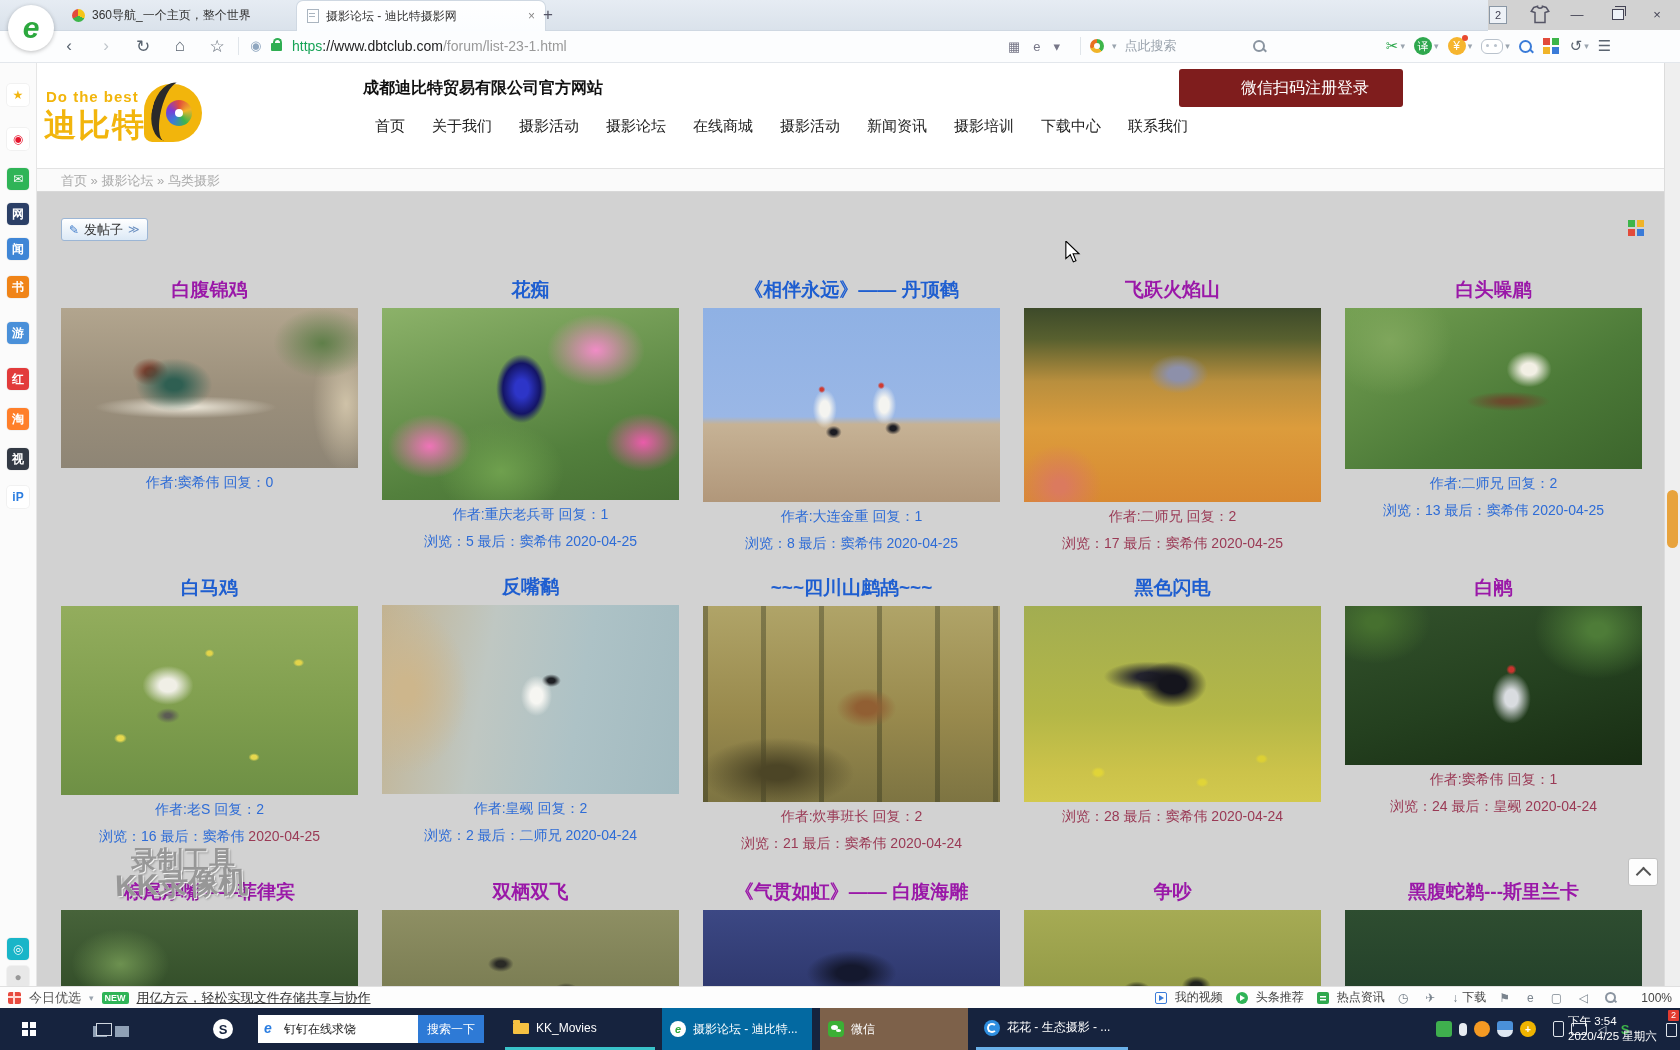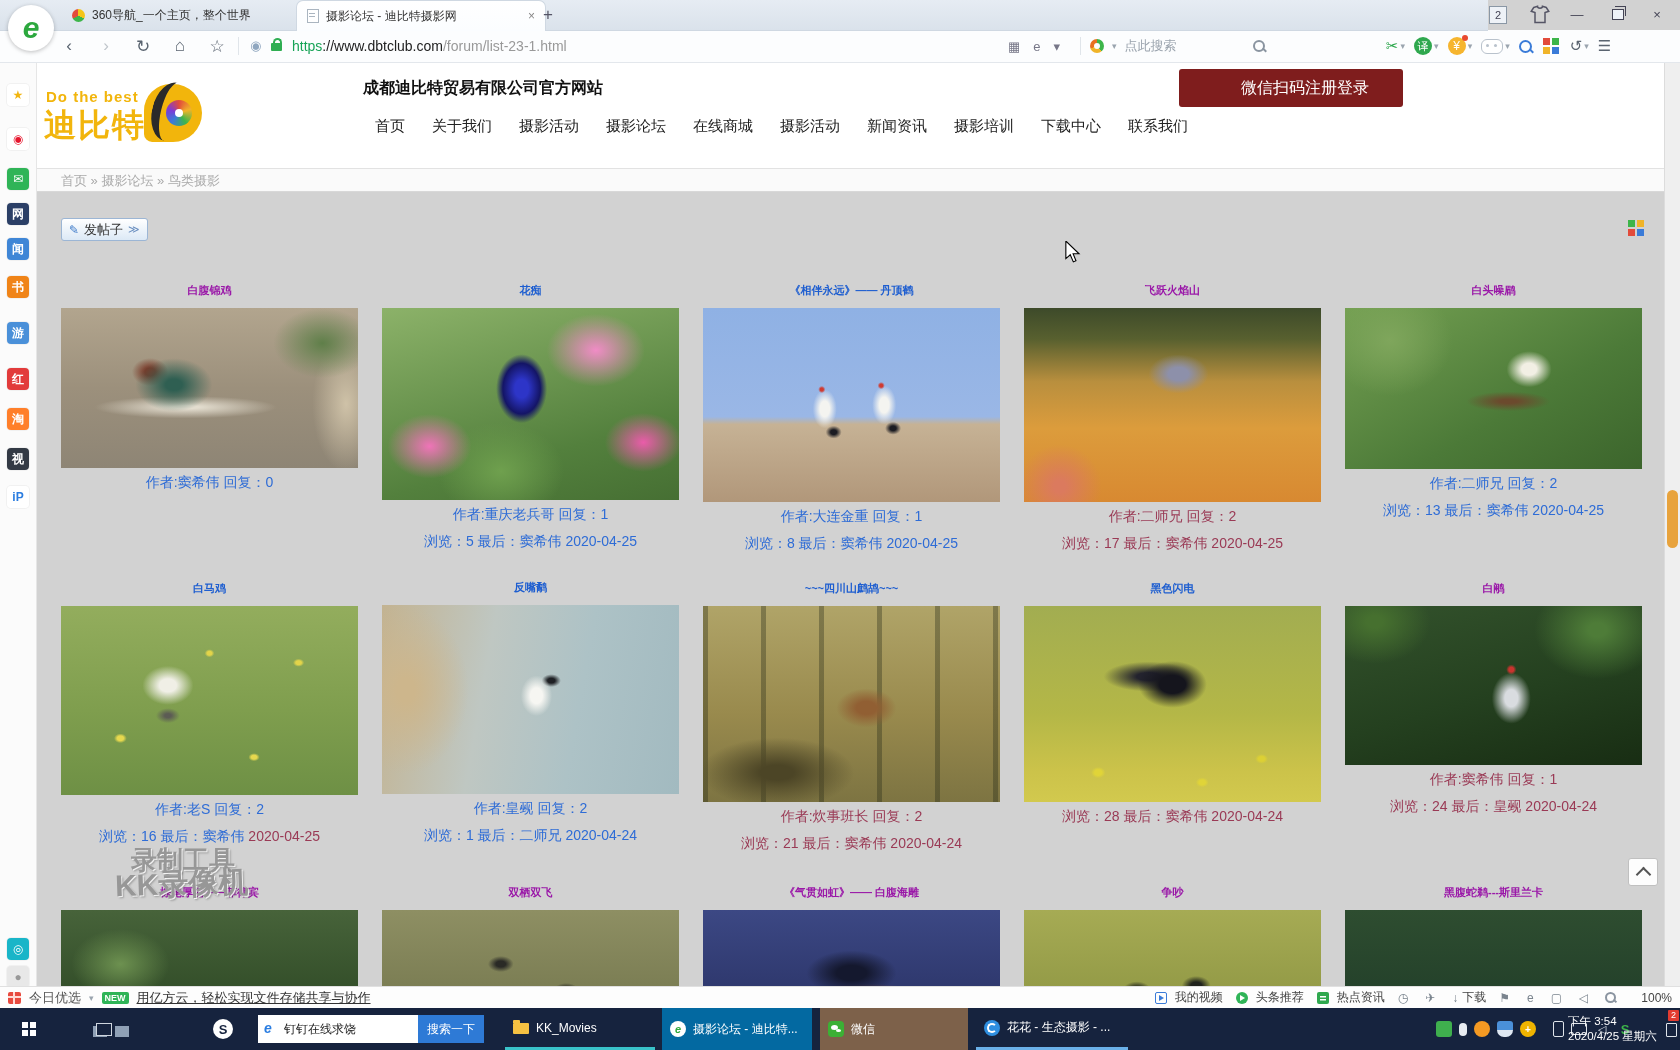--- a/index.html
+++ b/index.html
@@ -81,21 +81,21 @@
   #breadbar{position:absolute;left:36px;top:168px;width:1628px;height:24px;background:#fafafa;border-top:1px solid #e2e2e2;border-bottom:1px solid #d8d8d8;box-sizing:border-box;}
   #breadcrumb{position:absolute;left:25px;top:3px;font-size:13px;color:#aaa;}
 
   #grid{position:absolute;left:36px;top:192px;width:1628px;height:794px;overflow:hidden;}
   #postbtn{position:absolute;left:25px;top:26px;height:21px;display:flex;align-items:center;gap:5px;padding:0 7px;background:linear-gradient(#ffffff,#dce9f6);border:1px solid #9cb6d5;border-radius:3px;font-size:13px;color:#333;}
   #postbtn .pi{color:#3a78c8;font-size:12px;}
   #postbtn .pa{color:#6a8fc0;font-size:11px;}
   #cornerico{position:absolute;left:1592px;top:28px;width:7px;height:7px;background:#3db54a;box-shadow:9px 0 0 #f0b429,0 9px 0 #e24b3b,9px 9px 0 #3a7bd8;}
 
   .card{position:absolute;width:297px;text-align:center;}
-  .card-title{font-size:11px;font-weight:bold;height:22px;line-height:20px;margin-bottom:6px;white-space:nowrap;overflow:hidden;}
+  .card-title{font-size:19px;font-weight:bold;height:22px;line-height:20px;margin-bottom:6px;white-space:nowrap;overflow:hidden;}
   .t-blue{color:#1e5ed0;} .t-purple{color:#9a18a8;}
   .photo{width:297px;background:#888;}
   .meta{font-size:14px;line-height:25px;margin-top:2px;white-space:nowrap;}
   .meta:first-of-type{margin-top:9px;}
   .m-blue{color:#2e6cd6;} .m-maroon{color:#9a3a55;} .d-maroon{color:#9a3a55;}
 
   .p1{background:radial-gradient(70px 50px at 88% 22%,#5f7f49 0%,rgba(95,127,73,0) 70%),radial-gradient(45px 90px at 96% 60%,#cfc2a8 0%,rgba(207,194,168,0) 75%),radial-gradient(55px 38px at 38% 48%,#2f5f52 15%,rgba(47,95,82,0) 70%),radial-gradient(26px 20px at 30% 40%,#7a3b2a 20%,rgba(122,59,42,0) 70%),radial-gradient(130px 16px at 42% 62%,#e3ddcf 10%,rgba(227,221,207,0) 70%),linear-gradient(180deg,#b2a58e 0%,#9c907c 50%,#8e8575 100%);}
   .p2{background:radial-gradient(60px 46px at 16% 72%,#ef74b8 0%,rgba(239,116,184,0) 70%),radial-gradient(70px 52px at 72% 22%,#f08cc6 0%,rgba(240,140,198,0) 70%),radial-gradient(55px 42px at 88% 70%,#ea5caa 0%,rgba(234,92,170,0) 70%),radial-gradient(34px 46px at 47% 42%,#2d35c8 20%,#141566 55%,rgba(20,21,102,0) 75%),radial-gradient(90px 70px at 40% 85%,#6fa04e 0%,rgba(111,160,78,0) 70%),linear-gradient(165deg,#8cb269 0%,#53803d 70%,#466f33 100%);}
   .p3{background:radial-gradient(4px 4px at 40% 42%,#d03a30 40%,rgba(208,58,48,0) 90%),radial-gradient(4px 4px at 60% 40%,#d03a30 40%,rgba(208,58,48,0) 90%),radial-gradient(16px 26px at 41% 52%,#f4f4f0 30%,rgba(244,244,240,0) 75%),radial-gradient(16px 26px at 61% 50%,#f4f4f0 30%,rgba(244,244,240,0) 75%),radial-gradient(10px 8px at 44% 64%,#1c1c22 30%,rgba(28,28,34,0) 80%),radial-gradient(10px 8px at 64% 62%,#1c1c22 30%,rgba(28,28,34,0) 80%),linear-gradient(180deg,#8fb1e4 0%,#9ab7e6 56%,#c6b295 60%,#b1977a 100%);}
   .p4{background:radial-gradient(40px 26px at 52% 34%,#8d90aa 25%,rgba(141,144,170,0) 75%),radial-gradient(60px 60px at 12% 92%,#db7a5e 10%,rgba(219,122,94,0) 70%),linear-gradient(180deg,#3d4a2a 0%,#58602f 16%,#b98f3e 38%,#dc9c3c 62%,#d88931 100%);}
@@ -374,21 +374,21 @@
           <div class="card-title t-blue">白马鸡</div>
           <div class="photo p6" style="height: 189px;"></div>
           <div class="meta m-blue">作者:老S 回复：2</div>
           <div class="meta m-blue"><span>浏览：16 最后：窦希伟 </span><span class="d-maroon">2020-04-25</span></div>
         </div>
 
         <div class="card" style="left: 346px; top: 385px; height: 189px;">
           <div class="card-title t-blue">反嘴鹬</div>
           <div class="photo p7" style="height: 189px;"></div>
           <div class="meta m-blue">作者:皇觋 回复：2</div>
-          <div class="meta m-blue"><span>浏览：1 最后：二师兄 </span><span>2020-04-24</span></div>
+          <div class="meta m-blue"><span>浏览：2 最后：二师兄 </span><span>2020-04-24</span></div>
         </div>
 
         <div class="card" style="left: 667px; top: 386px; height: 196px;">
           <div class="card-title t-blue">~~~四川山鹧鸪~~~</div>
           <div class="photo p8" style="height: 196px;"></div>
           <div class="meta m-maroon">作者:炊事班长 回复：2</div>
           <div class="meta m-maroon"><span>浏览：21 最后：窦希伟 </span><span>2020-04-24</span></div>
         </div>
 
         <div class="card" style="left: 988px; top: 386px; height: 196px;">

